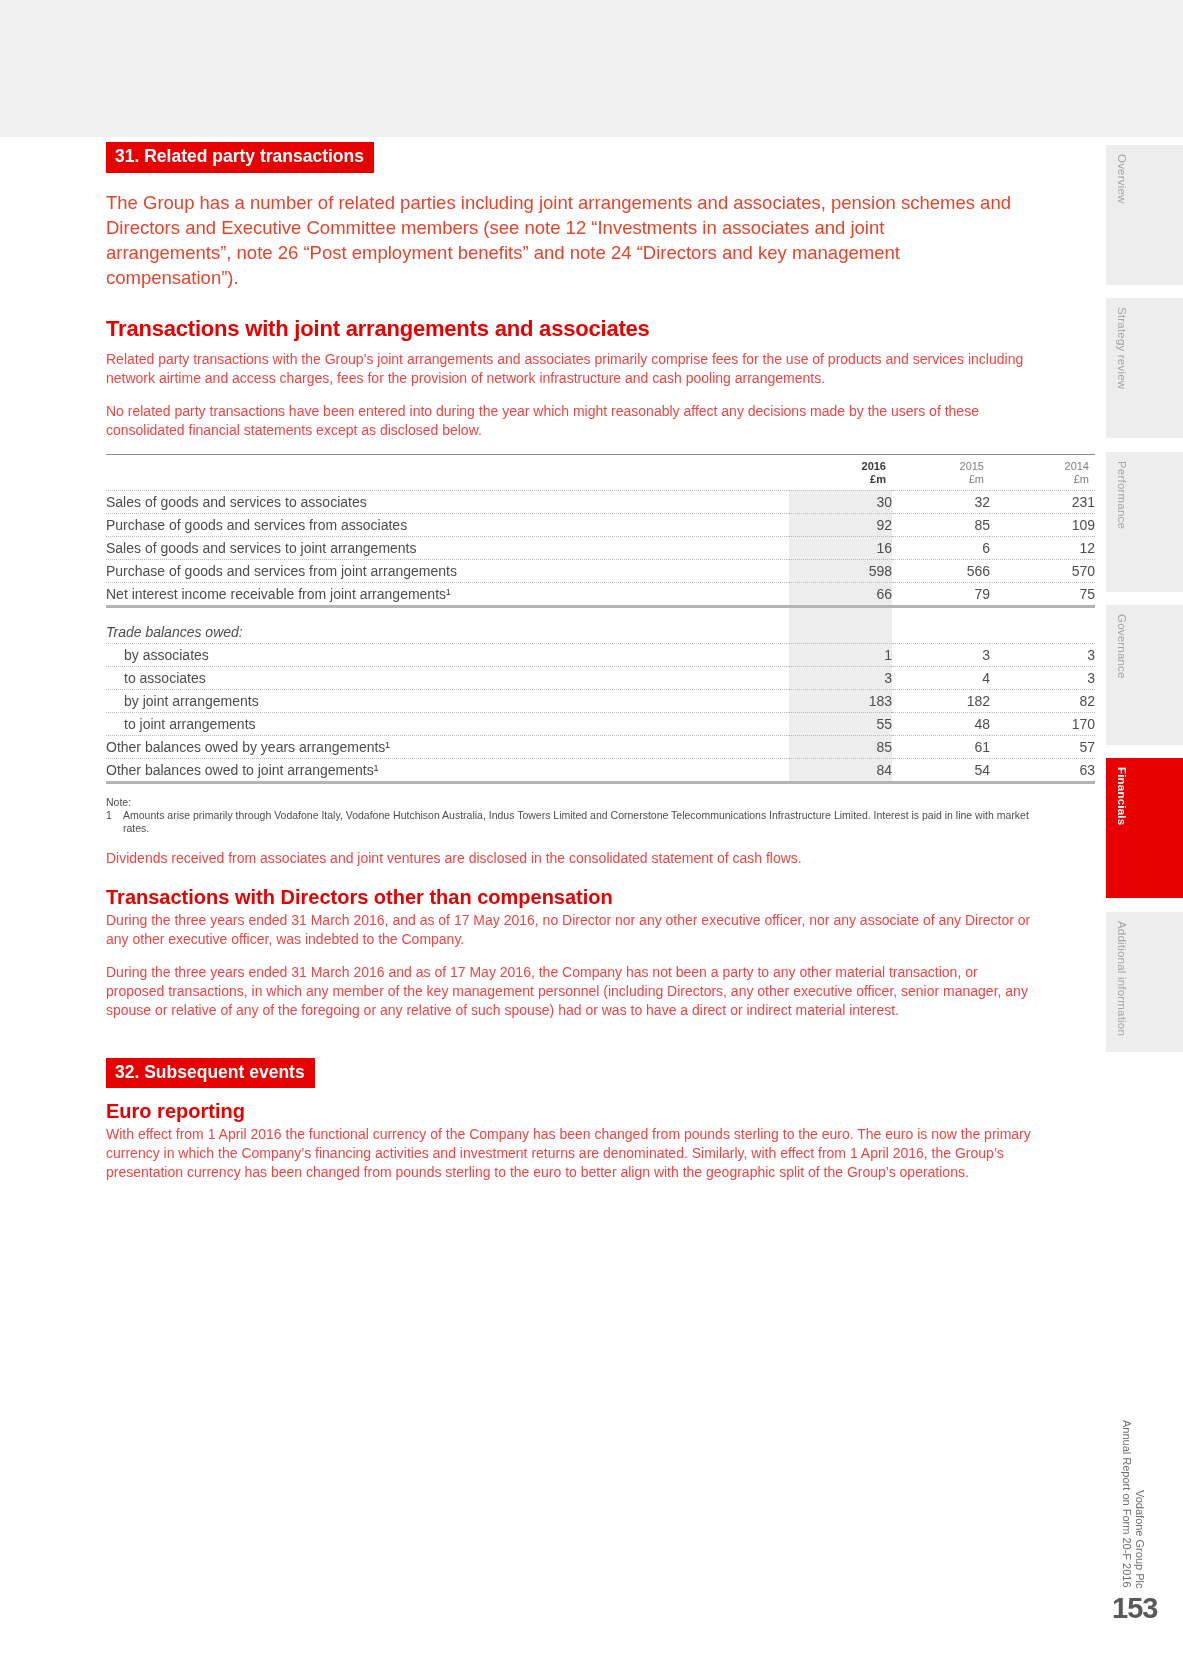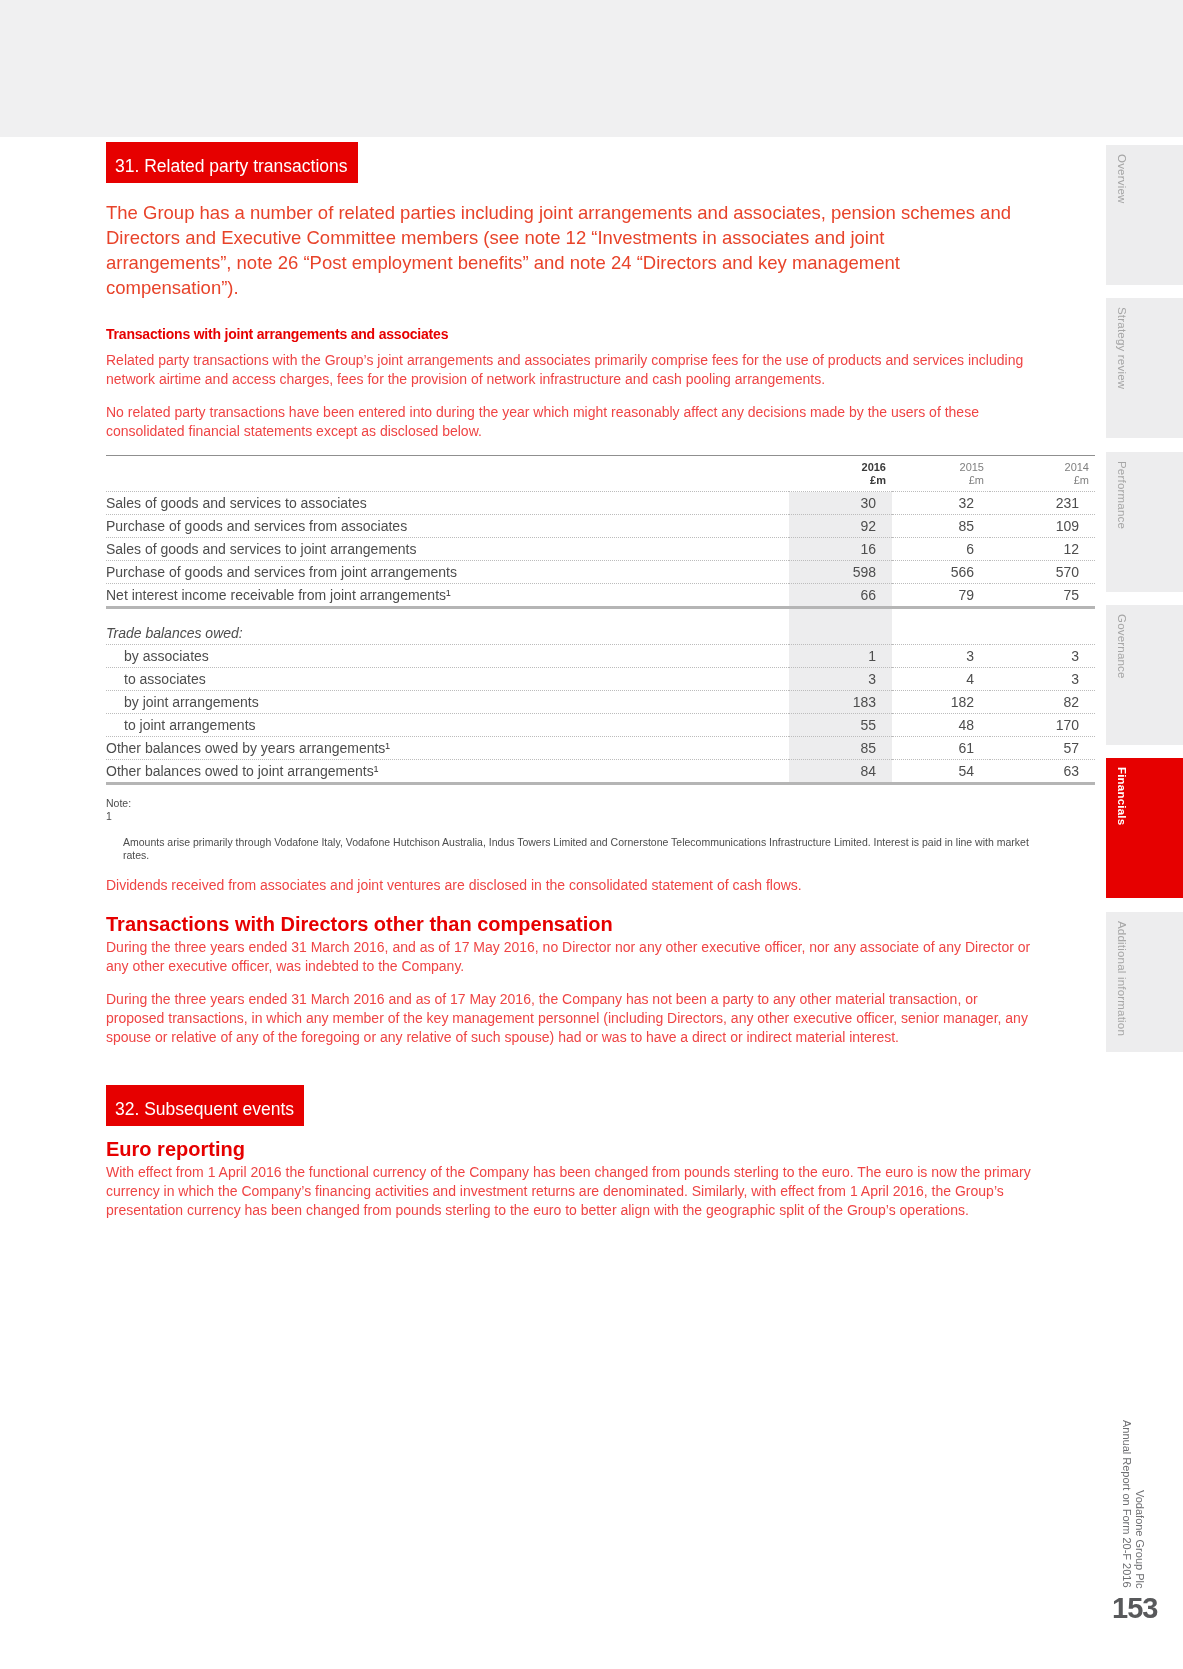--- a/index.html
+++ b/index.html
@@ -8,29 +8,29 @@
     background:#ffffff;
     font-family:"Liberation Sans","DejaVu Sans",sans-serif;
     -webkit-font-smoothing:antialiased;
   }
   .top-band{position:absolute;left:0;top:0;width:1183px;height:137px;background:#f0f0f1;}
 
   .content{position:absolute;left:106px;top:137px;width:989px;}
 
   .red-box{
     display:inline-block;background:#e60000;color:#ffffff;
-    font-weight:normal;font-size:17.5px;line-height:1;
-    padding:16px 10px 7px 9px;margin-top:5px;
+    font-weight:bold;font-size:17.5px;line-height:1;
+    padding:6px 10px 7px 9px;margin-top:5px;
   }
   .intro{
     color:#e8432a;font-size:18.5px;line-height:25px;
     max-width:905px;margin:17px 0 0 0;
   }
   h2.sub-major{
-    color:#e60000;font-size:14px;line-height:1.05;
+    color:#e60000;font-size:22px;line-height:1.05;
     margin:27px 0 0 0;font-weight:bold;letter-spacing:-0.2px;
   }
   h3.sub-minor{
     color:#e60000;font-size:20px;line-height:1.1;
     margin:18px 0 0 0;font-weight:bold;
   }
   p.body{
     color:#ef4444;font-size:14px;line-height:19px;
     max-width:925px;margin:10px 0 0 0;
   }
@@ -45,36 +45,36 @@
   table.fin thead th{
     border-top:1px solid #8f8f8f;
     vertical-align:bottom;text-align:right;
     font-size:11px;line-height:13px;padding:5px 6px 4px 0;
     color:#7f7f7f;font-weight:normal;
   }
   table.fin thead th.first{text-align:left;}
   table.fin thead th.cur{color:#3a3a3a;font-weight:bold;text-align:right;}
   table.fin td{
     font-size:14px;color:#4d4d4d;
-    padding:3px 16px 3px 0;vertical-align:bottom;
+    padding:3px 0 3px 0;vertical-align:bottom;
     border-bottom:1px dotted #bcbcbc;
   }
   table.fin td.label{padding-left:0;text-align:left;}
   table.fin td.label.indent{padding-left:18px;}
   table.fin td.num{text-align:right;}
   table.fin td.shade{background:#ededee;}
   table.fin tr.thick td{border-bottom:3px solid #b5b5b5;}
   table.fin tr.padtop td{padding-top:16px;font-style:italic;}
   table.fin thead tr th{border-bottom:1px dotted #bcbcbc;}
 
   .note{margin-top:12px;max-width:930px;}
   .note .note-label{font-size:10.5px;color:#4d4d4d;line-height:13px;}
   .note .note-line{display:flex;font-size:10.5px;color:#4d4d4d;line-height:13px;}
   .note .note-num{width:17px;flex:0 0 17px;}
-  .note .note-text{flex:1;margin-top:26px;}
+  .note .note-text{flex:1;}
 
   
   .side-tabs{position:absolute;left:1106px;top:0;width:77px;height:1669px;}
   .side-tab{
     position:absolute;left:0;width:77px;height:140px;
     background:#ededee;color:#a6a6a6;
     writing-mode:vertical-lr;
     font-size:11.5px;letter-spacing:0.2px;
     padding-top:9px;padding-left:10px;box-sizing:border-box;
   }

